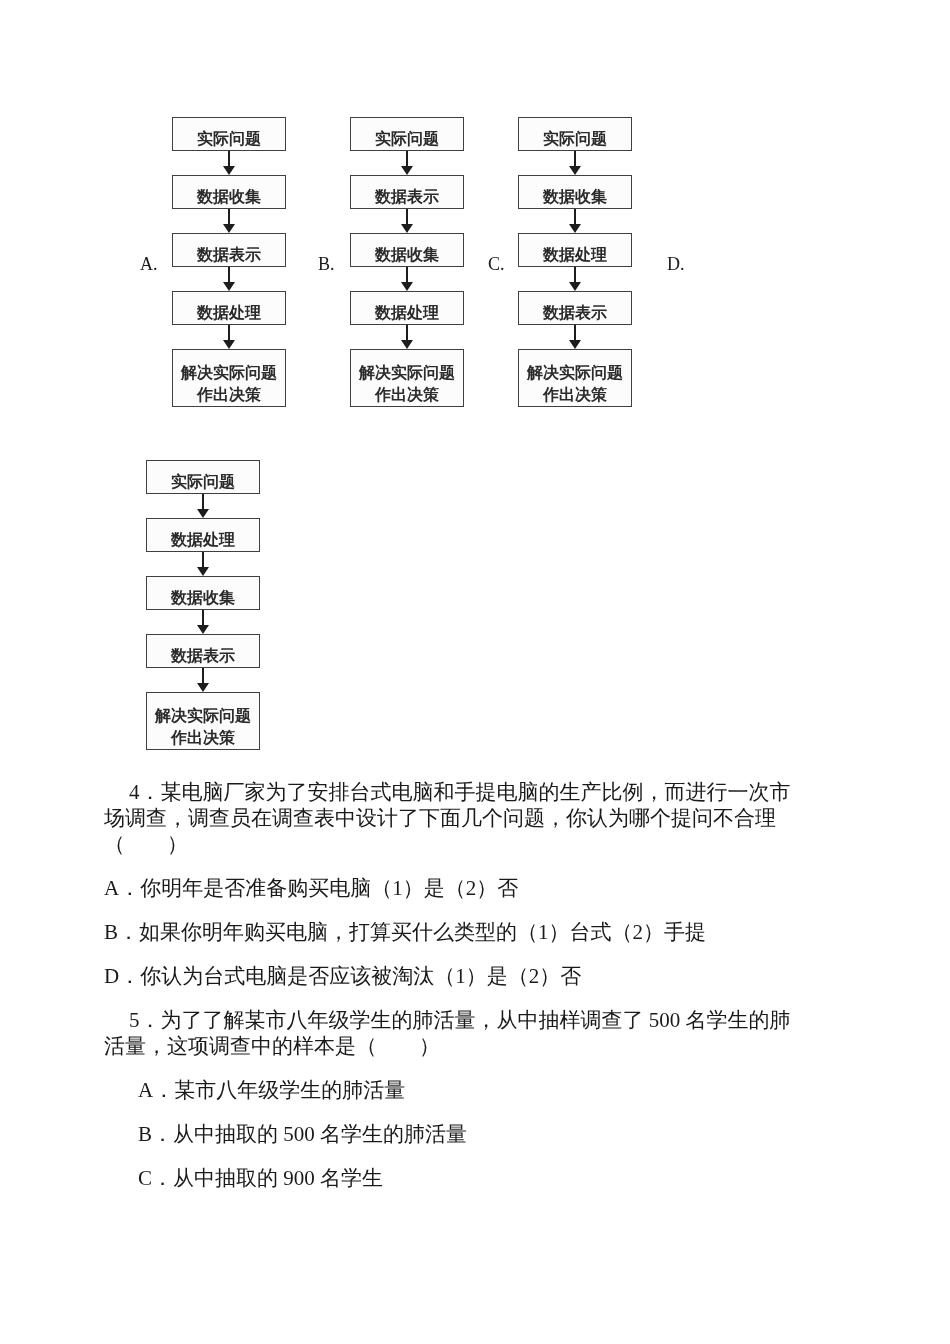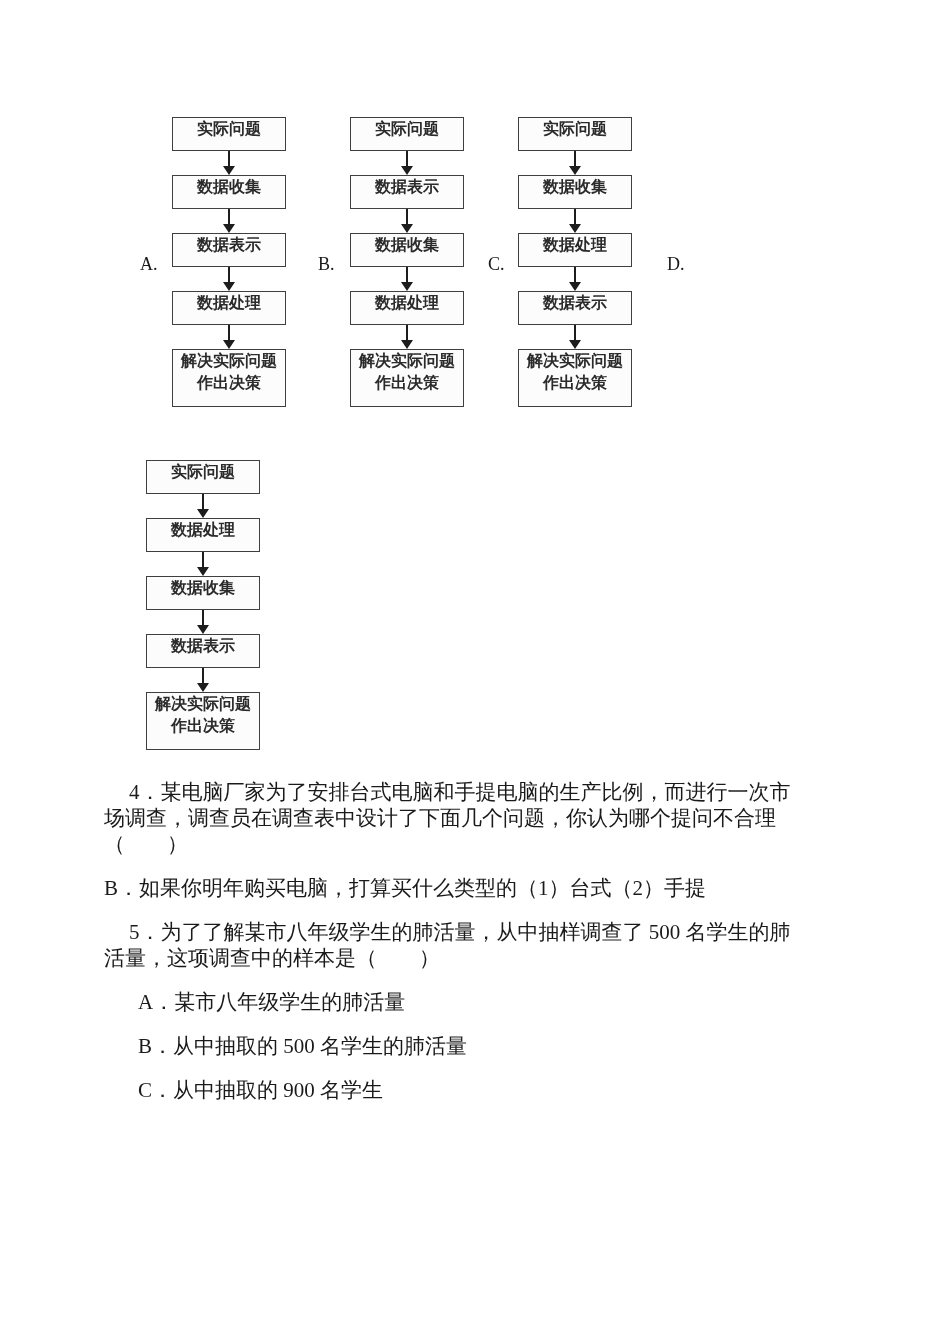--- a/index.html
+++ b/index.html
@@ -11,21 +11,21 @@
     color:#1a1a1a;
     overflow:hidden;
   }
   
   .flowchart{position:absolute;width:114px;}
   .fc-box{
     box-sizing:border-box;
     width:114px;height:34px;
     border:1.5px solid #3f3f3f;
     background:#fcfcfc;
-    display:flex;align-items:flex-start;justify-content:center;
+    display:flex;align-items:flex-end;justify-content:center;
     text-align:center;
   }
   .fc-box.tall{height:58px;}
   .fc-box span{
     font-family:"Liberation Sans","DejaVu Sans",sans-serif;
     font-weight:700;
     font-size:16px;line-height:22px;
     color:#2b2b2b;
     white-space:pre-line;
   }
@@ -202,20 +202,22 @@
         <span class="head"></span>
       </div>
     <div class="fc-box tall">
         <span>解决实际问题
 作出决策</span>
       </div>
   </div>
 
   <div class="textblock">
     <p class="question">4．某电脑厂家为了安排台式电脑和手提电脑的生产比例，而进行一次市场调查，调查员在调查表中设计了下面几个问题，你认为哪个提问不合理（　　）</p>
+    <p class="option">A．你明年是否准备购买电脑（1）是（2）否</p>
     <p class="option">B．如果你明年购买电脑，打算买什么类型的（1）台式（2）手提</p>
+    <p class="option">D．你认为台式电脑是否应该被淘汰（1）是（2）否</p>
     <p class="question">5．为了了解某市八年级学生的肺活量，从中抽样调查了 500 名学生的肺活量，这项调查中的样本是（　　）</p>
     <p class="option indented">A．某市八年级学生的肺活量</p>
     <p class="option indented">B．从中抽取的 500 名学生的肺活量</p>
     <p class="option indented">C．从中抽取的 900 名学生</p>
   </div>
 
 </div>
 
 </body></html>

